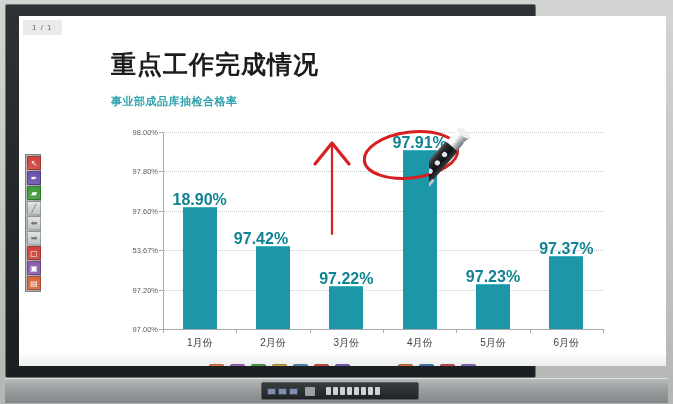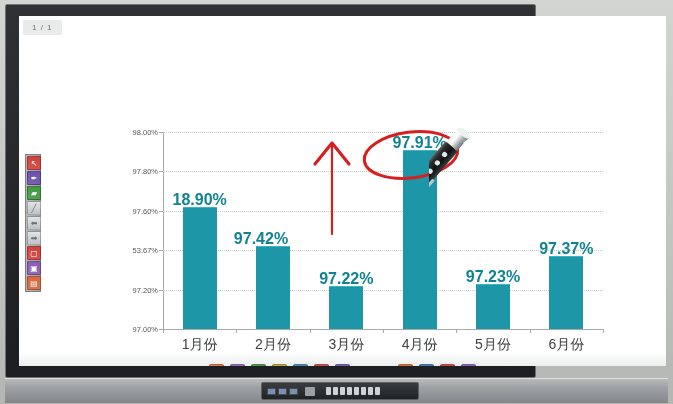--- a/index.html
+++ b/index.html
@@ -128,21 +128,21 @@
     border-top: 1px solid #3fb4c1;
   }
   .bar-label {
     position: absolute;
     font-size: 16px; font-weight: bold;
     color: #0f8391;
     white-space: nowrap;
   }
   .xcat-label {
     position: absolute; top: 212px;
-    font-size: 14px; color: #3c3e40;
+    font-size: 10px; color: #3c3e40;
     text-align: right;
     white-space: nowrap;
     transform: translateX(-50%);
   }
 
   
   #ink-layer {
     position: absolute; left: 0; top: 0;
     width: 647px; height: 350px;
     pointer-events: none;
@@ -198,20 +198,22 @@
 <body>
 
 <div id="device">
 
   <div id="bezel">
 
     <div id="screen">
 
       <div id="page-indicator">1 / 1</div>
 
+      <div id="slide-title">重点工作完成情况</div>
+      <div id="slide-subtitle">事业部成品库抽检合格率</div>
 
       <div id="chart">
         <div id="axis-y"></div>
         <div id="axis-x"></div>
         <div id="plot">
             <div class="ytick-label" style="top: 197px;">97.00%</div>
             <div class="ytick-mark" style="top: 197px;"></div>
             <div class="gridline" style="top: 157.6px;"></div>
             <div class="ytick-label" style="top: 157.6px;">97.20%</div>
             <div class="ytick-mark" style="top: 157.6px;"></div>

